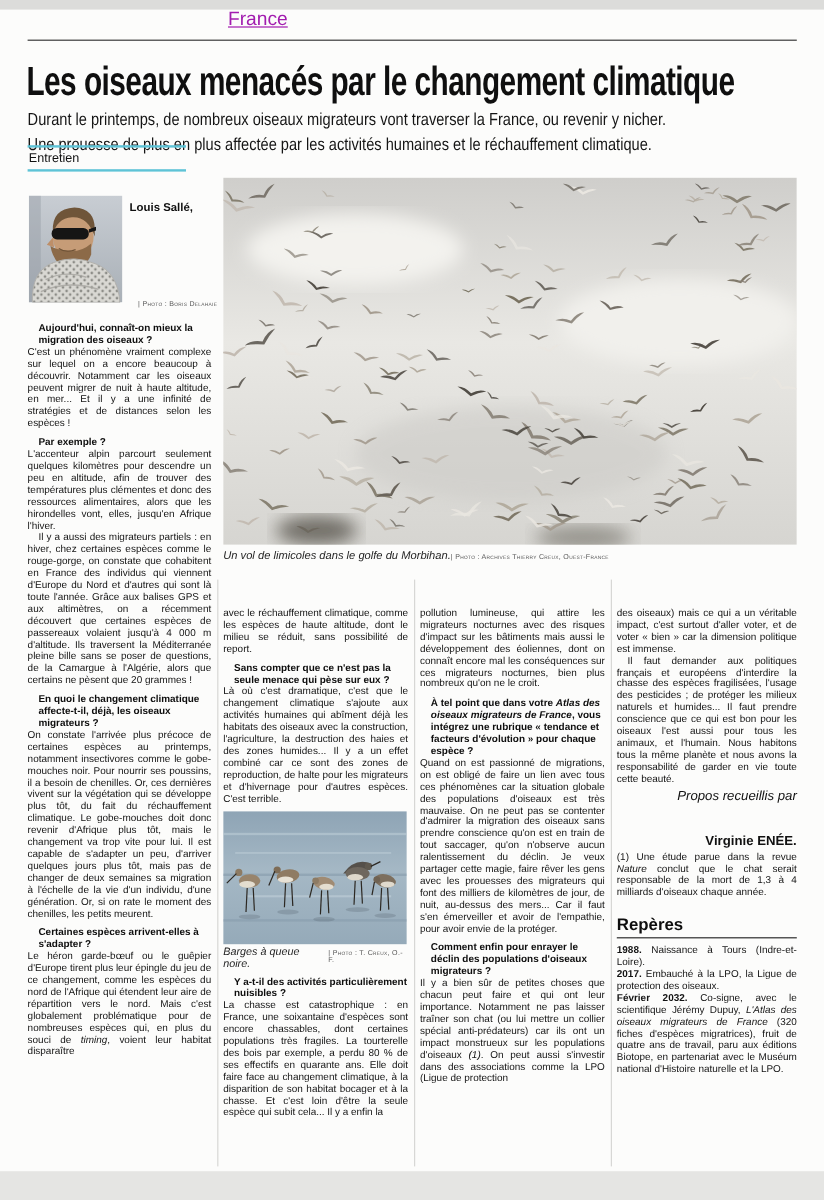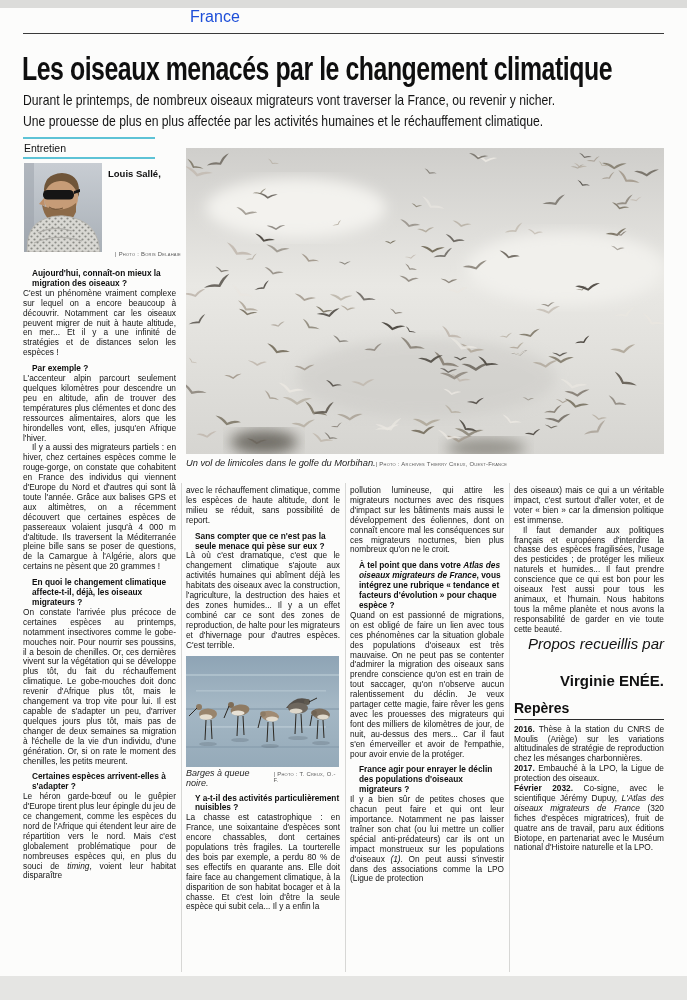--- a/index.html
+++ b/index.html
@@ -1,62 +1,62 @@
 <!DOCTYPE html>
 <html lang="fr" style="--accent: #5ec3d6;"><head>
 <meta charset="utf-8">
 <style>
   html,body { margin:0; padding:0; background:#e8e8e8; font-family:"Liberation Sans", sans-serif; }
   .page { position:relative; width:687px; height:1000px; background:#fcfcfb; overflow:hidden; }
   .band { position:absolute; left:0; width:687px; background:#deded c; z-index:1; }
   .band-top { top:0; height:8px; background:#dcdcda; }
   .band-bottom { top:976px; height:24px; background:#e5e5e3; }
 
-  .section-name { position:absolute; left:190px; top:8px; font-size:16px; color:#1d4ed8; z-index:2; }
+  .section-name { position:absolute; left:190px; top:8px; font-size:16px; color:#a21caf; z-index:2;text-decoration:underline; }
   .header-rule { position:absolute; left:23px; top:33px; width:641px; height:1px; background:#3a3a3a; z-index:2; }
 
   .headline { position:absolute; left:22px; top:49px; margin:0; font-size:34px; font-weight:bold; letter-spacing:-0.6px;
               color:#0f0f0f; white-space:nowrap; transform:scaleX(0.73); transform-origin:0 0; z-index:2; }
   .standfirst { position:absolute; left:23px; top:90px; font-size:14.5px; line-height:21px; color:#151515;
                 white-space:nowrap; transform:scaleX(0.84); transform-origin:0 0; z-index:2; }
 
-  .kicker { position:absolute; left:23px; top:137px; width:131px; font-size:10.5px; color:#111;
+  .kicker { position:absolute; left:23px; top:121px; width:131px; font-size:10.5px; color:#111;
             padding:3px 0 3px 1px; border-top:2px solid var(--accent,#5ec3d6); border-bottom:2px solid var(--accent,#5ec3d6); z-index:2; }
 
   .portrait { position:absolute; left:24px; top:163px; width:78px; height:89px; z-index:2; }
   .portrait svg { display:block; }
   .bio { position:absolute; left:108px; top:167px; width:73px; font-size:9.5px; line-height:13px; color:#101010; z-index:2; }
   .bio-name { display:block; font-weight:bold; }
   .credit { font-size:5.9px; color:#585858; font-variant:small-caps; letter-spacing:0.25px; }
   .bio-credit { position:absolute; left:24px; top:251px; width:157px; text-align:right; z-index:2; }
 
   .mainphoto { position:absolute; left:186px; top:148px; width:478px; height:306px; z-index:2; }
   .maincaption { position:absolute; left:186px; top:458px; width:478px; display:flex; justify-content:flex-start;
                  align-items:baseline; z-index:2; }
   .cap { font-style:italic; font-size:9.3px; color:#1f1f1f; }
 
   .colrule { position:absolute; top:483px; height:489px; width:1px; background:#d7d7d5; z-index:2; }
   .rule-1 { left:181px; } .rule-2 { left:345px; } .rule-3 { left:509px; }
 
-  .col { position:absolute; top:486px; height:492px; z-index:2; }
+  .col { position:absolute; top:506px; height:492px; z-index:2; }
   .col1 { left:23px;  top:268px; width:153px; height:706px; }
   .col2 { left:186px; width:154px; }
   .col3 { left:350px; width:154px; }
   .col4 { left:514px; width:150px; }
 
   .body { margin:0; font-size:8.3px; line-height:9.9px; text-align:justify; color:#141414; hyphens:auto; }
   .ind  { text-indent:9px; }
   .q    { margin:6px 0 0 0; padding-left:9px; font-size:8.3px; line-height:9.9px; font-weight:bold; color:#0e0e0e; }
   .q.first { margin-top:1px; }
 
   .inlinephoto { width:153px; height:111px; margin:5px 0 1px; }
   .inlinecaption { display:flex; justify-content:space-between; align-items:baseline; margin:0 0 2px; }
   .inlinecaption .cap { font-size:9px;font-style:italic; }
 
-  .byline { margin:4px 0 3px; text-align:right; font-size:15px; line-height:10.5px; color:#111; }
+  .byline { margin:4px 0 3px; text-align:right; font-size:11px; line-height:10.5px; color:#111; }
   .byline .role { display:block; font-style:italic; }
   .byline .name { display:block; font-weight:bold;margin-top:27px; }
 
   .reperes-title { margin:13px 0 3px; font-size:14px; font-weight:bold; color:#0e0e0e; }
   .reperes-rule { height:1px; background:#2d2d2d; margin:0 0 5px; }
   .rep { margin:0; font-size:8.3px; line-height:9.9px; text-align:justify; color:#141414; hyphens:auto; }
   .rep b { font-weight:bold; }
 </style>
 </head>
 <body>
@@ -381,31 +381,32 @@
     </div>
 
     <h3 class="q">Y a-t-il des activités particulièrement nuisibles ?</h3>
     <p class="body">La chasse est catastrophique : en France, une soixantaine d'espèces sont encore chassables, dont certaines populations très fragiles. La tourterelle des bois par exemple, a perdu 80 % de ses effectifs en quarante ans. Elle doit faire face au changement climatique, à la disparition de son habitat bocager et à la chasse. Et c'est loin d'être la seule espèce qui subit cela... Il y a enfin la</p>
   </div>
 
   <div class="col col3">
     <p class="body">pollution lumineuse, qui attire les migrateurs nocturnes avec des risques d'impact sur les bâtiments mais aussi le développement des éoliennes, dont on connaît encore mal les conséquences sur ces migrateurs nocturnes, bien plus nombreux qu'on ne le croit.</p>
     <h3 class="q"><span>À tel point que dans votre </span><i>Atlas des oiseaux migrateurs de France</i><span>, vous intégrez une rubrique « tendance et facteurs d'évolution » pour chaque espèce ?</span></h3>
     <p class="body">Quand on est passionné de migrations, on est obligé de faire un lien avec tous ces phénomènes car la situation globale des populations d'oiseaux est très mauvaise. On ne peut pas se contenter d'admirer la migration des oiseaux sans prendre conscience qu'on est en train de tout saccager, qu'on n'observe aucun ralentissement du déclin. Je veux partager cette magie, faire rêver les gens avec les prouesses des migrateurs qui font des milliers de kilomètres de jour, de nuit, au-dessus des mers... Car il faut s'en émerveiller et avoir de l'empathie, pour avoir envie de la protéger.</p>
-    <h3 class="q">France agir pour enrayer le déclin des populations d'oiseaux migrateurs ?</h3>
+    <h3 class="q">Comment enfin pour enrayer le déclin des populations d'oiseaux migrateurs ?</h3>
     <p class="body"><span>Il y a bien sûr de petites choses que chacun peut faire et qui ont leur importance. Notamment ne pas laisser traîner son chat (ou lui mettre un collier spécial anti-prédateurs) car ils ont un impact monstrueux sur les populations d'oiseaux </span><i>(1)</i><span>. On peut aussi s'investir dans des associations comme la LPO (Ligue de protection</span></p>
   </div>
 
   <div class="col col4">
     <p class="body">des oiseaux) mais ce qui a un véritable impact, c'est surtout d'aller voter, et de voter « bien » car la dimension politique est immense.</p>
     <p class="body ind">Il faut demander aux politiques français et européens d'interdire la chasse des espèces fragilisées, l'usage des pesticides ; de protéger les milieux naturels et humides... Il faut prendre conscience que ce qui est bon pour les oiseaux l'est aussi pour tous les animaux, et l'humain. Nous habitons tous la même planète et nous avons la responsabilité de garder en vie toute cette beauté.</p>
     <p class="byline">
       <span class="role">Propos recueillis par</span>
       <span class="name">Virginie ENÉE.</span>
     </p>
+    <p class="body"><span>(1) Une étude parue dans la revue </span><i>Nature</i><span> conclut que le chat serait responsable de la mort de 1,3 à 4 milliards d'oiseaux chaque année.</span></p>
 
     <div class="reperes-title">Repères</div>
     <div class="reperes-rule"></div>
-    <p class="rep"><b>2016.</b><span> Thèse à la station du CNRS de Moulis (Ariège) sur les variations altitudinales de stratégie de reproduction chez les mésanges charbonnières.</span></p>
+    <p class="rep"><b>1988.</b><span> Naissance à Tours (Indre-et-Loire).</span></p>
     <p class="rep"><b>2017.</b><span> Embauché à la LPO, la Ligue de protection des oiseaux.</span></p>
     <p class="rep"><b>Février 2032.</b><span> Co-signe, avec le scientifique Jérémy Dupuy, </span><i>L'Atlas des oiseaux migrateurs de France</i><span> (320 fiches d'espèces migratrices), fruit de quatre ans de travail, paru aux éditions Biotope, en partenariat avec le Muséum national d'Histoire naturelle et la LPO.</span></p>
   </div>
 </div>
 
 </body></html>

